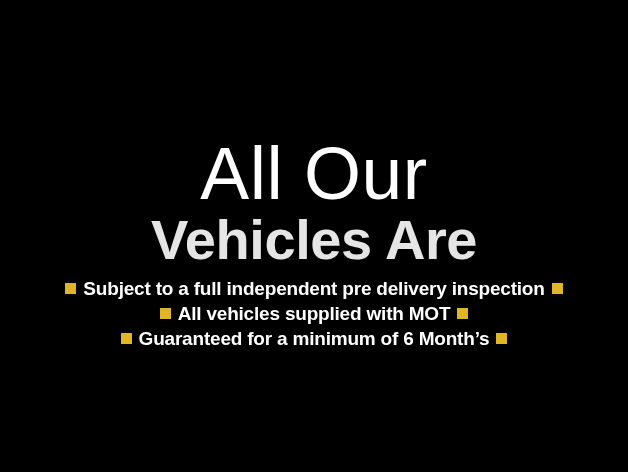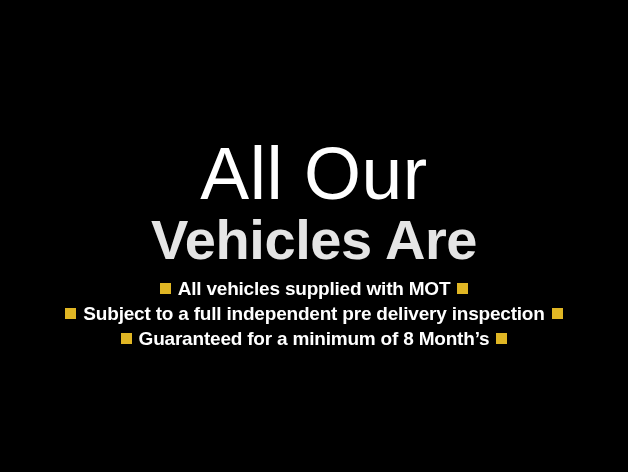--- a/index.html
+++ b/index.html
@@ -165,24 +165,24 @@
 
 <div class="banner">
 
   <div class="headline-block">
     <span class="headline-line-1">All Our</span>
     <span class="headline-line-2">Vehicles Are</span>
   </div>
 
   <ul class="features">
     <li class="feature-row">
+      <span class="bullet-square bullet-left"></span><span class="feature-text">Subject to a full independent pre delivery inspection</span><span class="bullet-square bullet-right"></span>
+    </li>
+    <li class="feature-row">
       <span class="bullet-square bullet-left"></span><span class="feature-text">All vehicles supplied with MOT</span><span class="bullet-square bullet-right"></span>
     </li>
     <li class="feature-row">
-      <span class="bullet-square bullet-left"></span><span class="feature-text">Subject to a full independent pre delivery inspection</span><span class="bullet-square bullet-right"></span>
-    </li>
-    <li class="feature-row">
-      <span class="bullet-square bullet-left"></span><span class="feature-text">Guaranteed for a minimum of 8 Month’s</span><span class="bullet-square bullet-right"></span>
+      <span class="bullet-square bullet-left"></span><span class="feature-text">Guaranteed for a minimum of 6 Month’s</span><span class="bullet-square bullet-right"></span>
     </li>
   </ul>
 
 
 </div>
 
 </body></html>

